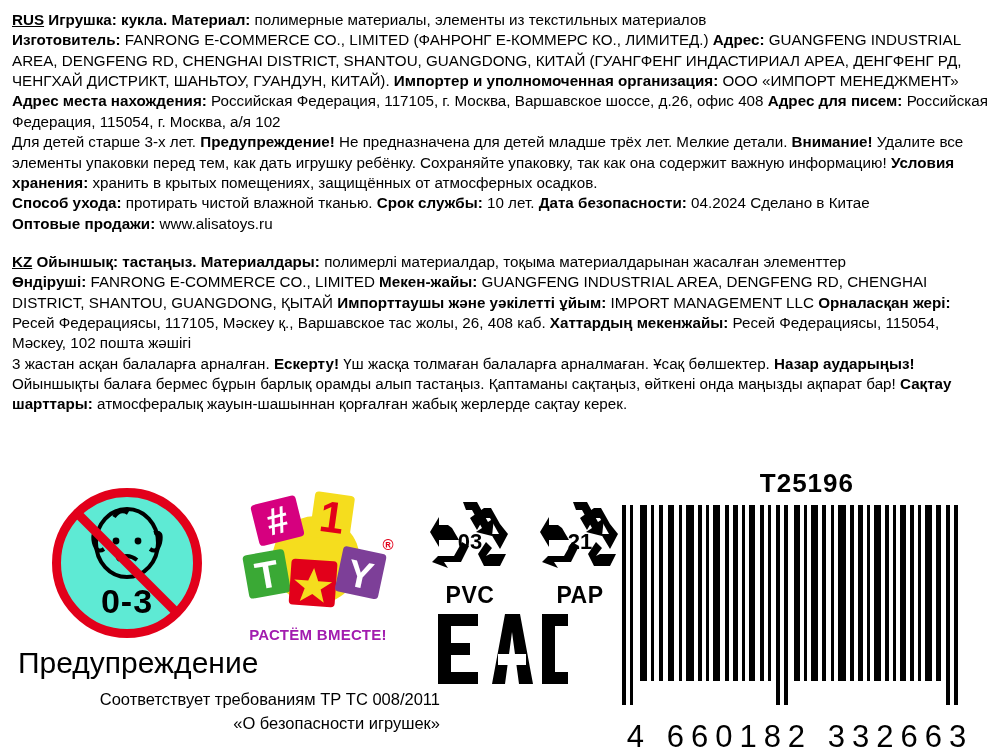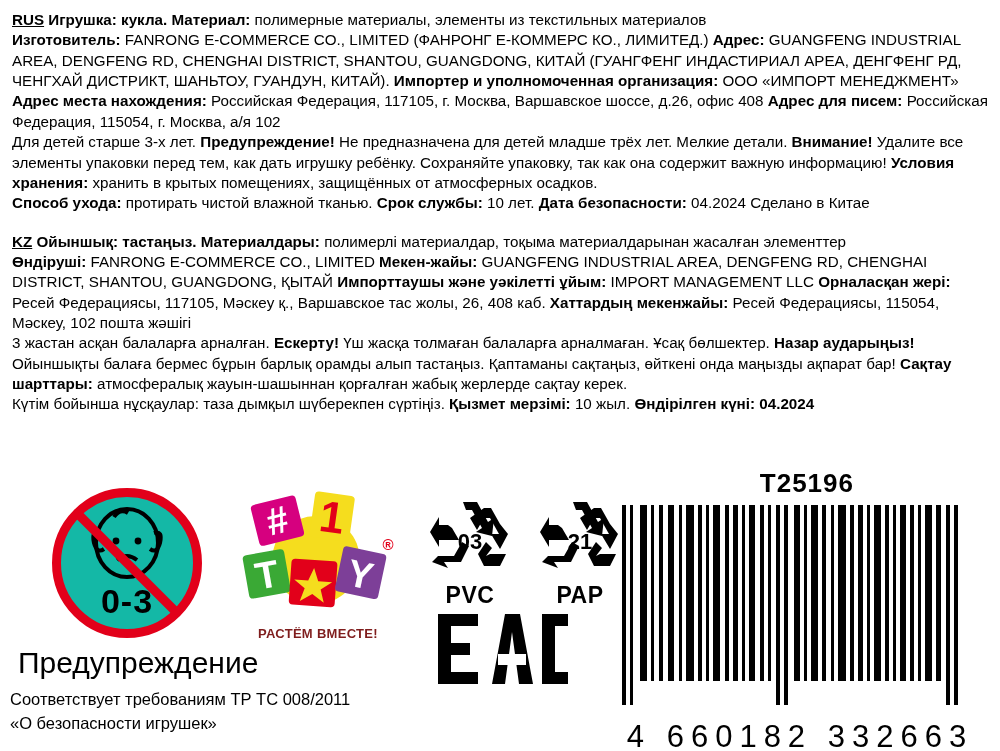--- a/index.html
+++ b/index.html
@@ -45,21 +45,21 @@
     width: 218px;
     text-align: center;
   }
   .age-circle {
     width: 150px;
     height: 150px;
     margin: 0 auto;
     border: 9px solid #e2001a;
     border-radius: 50%;
     position: relative;
-    background: #14b8a6;
+    background: #5eead4;
     text-decoration: underline;
   }
   .age-circle .slash {
     position: absolute;
     left: 50%;
     top: -4px;
     width: 9px;
     height: 140px;
     background: #e2001a;
     transform: translateX(-50%) rotate(-45deg);
@@ -90,23 +90,23 @@
   
   .toy-logo {
     position: absolute;
     left: 238px;
     top: 18px;
     width: 160px;
     text-align: center;
   }
   .toy-caption {
     margin-top: 4px;
-    font-size: 13px;
+    font-size: 15px;
     font-weight: bold;
-    color: #7f1d1d;
+    color: #a21caf;
     letter-spacing: 0.3px;
   }
 
   
   .recycle {
     position: absolute;
     top: 22px;
     width: 120px;
     text-align: center;
   }
@@ -127,21 +127,21 @@
     width: 140px;
     text-align: center;
   }
 
   
   .conformity {
     position: absolute;
     left: 10px;
     top: 218px;
     width: 430px;
-    text-align: left;
+    text-align: right;
     font-size: 16.5px;
     line-height: 1.45;
   }
 
   
   .barcode-wrap {
     position: absolute;
     left: 612px;
     top: -2px;
     width: 372px;
@@ -180,35 +180,35 @@
     </p>
     <p>
       <span class="b">Изготовитель:</span><span> FANRONG E-COMMERCE CO., LIMITED (ФАНРОНГ Е-КОММЕРС КО., ЛИМИТЕД.) </span><span class="b">Адрес:</span><span> GUANGFENG INDUSTRIAL AREA, DENGFENG RD, CHENGHAI DISTRICT, SHANTOU, GUANGDONG, КИТАЙ (ГУАНГФЕНГ ИНДАСТИРИАЛ АРЕА, ДЕНГФЕНГ РД, ЧЕНГХАЙ ДИСТРИКТ, ШАНЬТОУ, ГУАНДУН, КИТАЙ). </span><span class="b">Импортер и уполномоченная организация:</span><span> ООО «ИМПОРТ МЕНЕДЖМЕНТ» </span><span class="b">Адрес места нахождения:</span><span> Российская Федерация, 117105, г. Москва, Варшавское шоссе, д.26, офис 408 </span><span class="b">Адрес для писем:</span><span> Российская Федерация, 115054, г. Москва, а/я 102</span>
     </p>
     <p>
       <span>Для детей старше 3-х лет. </span><span class="b">Предупреждение!</span><span> Не предназначена для детей младше трёх лет. Мелкие детали. </span><span class="b">Внимание!</span><span> Удалите все элементы упаковки перед тем, как дать игрушку ребёнку. Сохраняйте упаковку, так как она содержит важную информацию! </span><span class="b">Условия хранения:</span><span> хранить в крытых помещениях, защищённых от атмосферных осадков.</span>
     </p>
     <p>
       <span class="b">Способ ухода:</span><span> протирать чистой влажной тканью. </span><span class="b">Срок службы:</span><span> 10 лет. </span><span class="b">Дата безопасности:</span><span> 04.2024 Сделано в Китае</span>
     </p>
+    <p>
+      <span class="b">Оптовые продажи:</span><span> www.alisatoys.ru</span>
+    </p>
   </div>
 
   <div class="block kz-block">
     <p>
       <span class="lang-tag">KZ</span>
       <span class="b">Ойыншық: тастаңыз. Материалдары:</span><span> полимерлі материалдар, тоқыма материалдарынан жасалған элементтер</span>
     </p>
     <p>
       <span class="b">Өндіруші:</span><span> FANRONG E-COMMERCE CO., LIMITED </span><span class="b">Мекен-жайы:</span><span> GUANGFENG INDUSTRIAL AREA, DENGFENG RD, CHENGHAI DISTRICT, SHANTOU, GUANGDONG, ҚЫТАЙ </span><span class="b">Импорттаушы және уәкілетті ұйым:</span><span> IMPORT MANAGEMENT LLC </span><span class="b">Орналасқан жері:</span><span> Ресей Федерациясы, 117105, Мәскеу қ., Варшавское тас жолы, 26, 408 каб. </span><span class="b">Хаттардың мекенжайы:</span><span> Ресей Федерациясы, 115054, Мәскеу, 102 пошта жәшігі</span>
     </p>
     <p>
       <span>3 жастан асқан балаларға арналған. </span><span class="b">Ескерту!</span><span> Үш жасқа толмаған балаларға арналмаған. Ұсақ бөлшектер. </span><span class="b">Назар аударыңыз!</span><span> Ойыншықты балаға бермес бұрын барлық орамды алып тастаңыз. Қаптаманы сақтаңыз, өйткені онда маңызды ақпарат бар! </span><span class="b">Сақтау шарттары:</span><span> атмосфералық жауын-шашыннан қорғалған жабық жерлерде сақтау керек.</span>
-    </p>
-    <p>
-      <span>Күтім бойынша нұсқаулар: таза дымқыл шүберекпен сүртіңіз. </span><span class="b">Қызмет мерзімі:</span><span> 10 жыл. </span><span class="b">Өндірілген күні:</span><span class="b"> 04.2024</span>
     </p>
   </div>
 
   <div class="icons-row">
 
     <div class="age-warn">
       <div class="age-circle">
         <svg class="age-face" width="86" height="78" viewBox="0 0 86 78">
           <ellipse cx="43" cy="40" rx="31" ry="34" fill="none" stroke="#000" stroke-width="4"></ellipse>
           <path d="M16 30 q-9 -3 -6 10 q3 11 10 6" fill="none" stroke="#000" stroke-width="4"></path>

